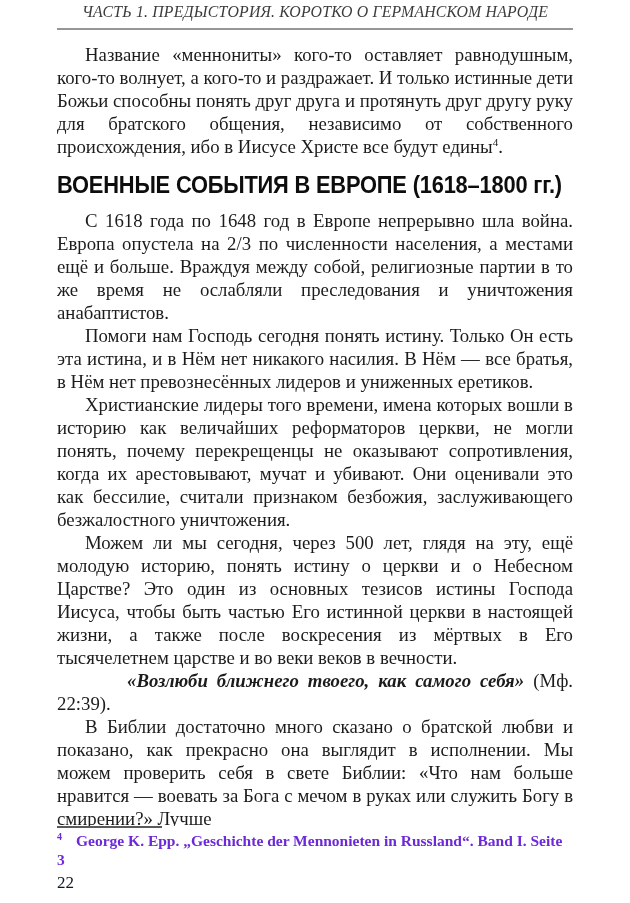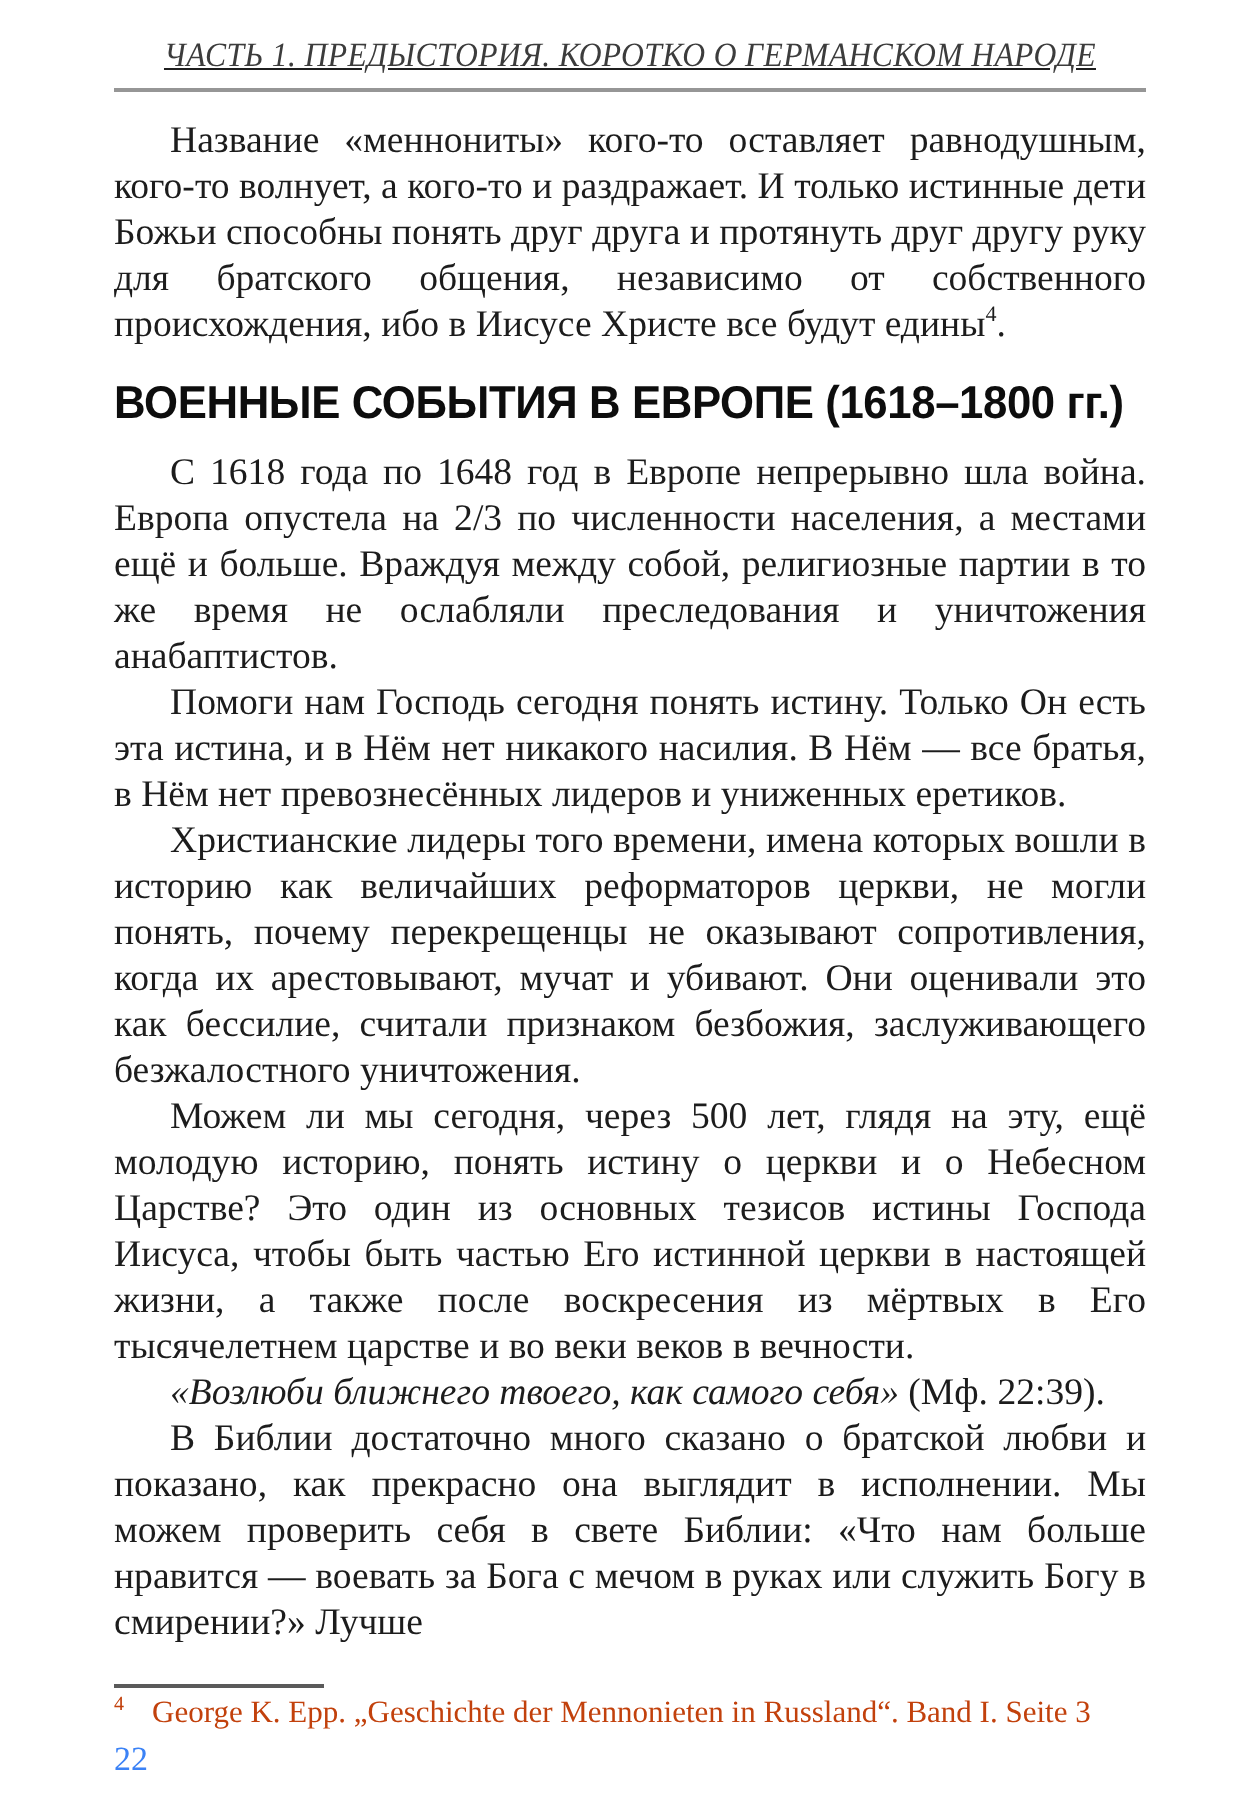--- a/index.html
+++ b/index.html
@@ -9,21 +9,21 @@
   .page {
     position: relative;
     width: 630px;
     height: 903px;
     background: #ffffff;
     color: #1e1e1e;
     font-family: "Liberation Serif", serif;
   }
 
   
-  .page-header { margin: 18px 57px 0 57px; text-decoration: underline; }
+  .page-header { margin: 2px 57px 0 57px; }
   .running-header {
     font-style: italic;
     font-size: 17px;
     line-height: 20px;
     text-align: center;
     color: #3c3c3c;
     white-space: nowrap;
     transform: scaleX(0.93);
     transform-origin: center;
     letter-spacing: 0.2px;
@@ -59,35 +59,35 @@
     text-align: left;
   }
 
   .fn-marker {
     font-size: 11px;
     line-height: 0;
     vertical-align: super;
   }
 
   .quote-line { text-indent: 28px; }
-  .quote-text { font-weight: 400; font-style: italic; }
+  .quote-text { font-weight: 700; font-style: italic; margin-left: 42px; }
   .quote-ref  { font-weight: 400; font-style: normal; }
 
   
   .footnote-area {
     position: absolute;
     left: 57px;
     right: 57px;
     top: 824px;
     background: #ffffff;
   }
   .fn-rule { width: 105px; border-top: 2px solid #5a5a5a; height: 0; }
-  .fn-line { margin-top: 3px; font-size: 15.5px; line-height: 19px; color: #c2410c; }
+  .fn-line { margin-top: 3px; font-size: 15.5px; line-height: 19px; color: #6d28d9; font-weight: bold; }
   .fn-line .fn-sup { font-size: 10px; vertical-align: super; margin-right: 14px; line-height: 0; }
-  .page-number { margin-top: 4px; font-size: 17px; line-height: 20px; color: #3b82f6; }
+  .page-number { margin-top: 4px; font-size: 17px; line-height: 20px; color: #0f172a; }
 </style>
 </head>
 <body>
 
 <div class="page">
 
   <header class="page-header">
     <div class="running-header">ЧАСТЬ 1. ПРЕДЫСТОРИЯ. КОРОТКО О ГЕРМАНСКОМ НАРОДЕ</div>
     <div class="header-rule"></div>
   </header>

